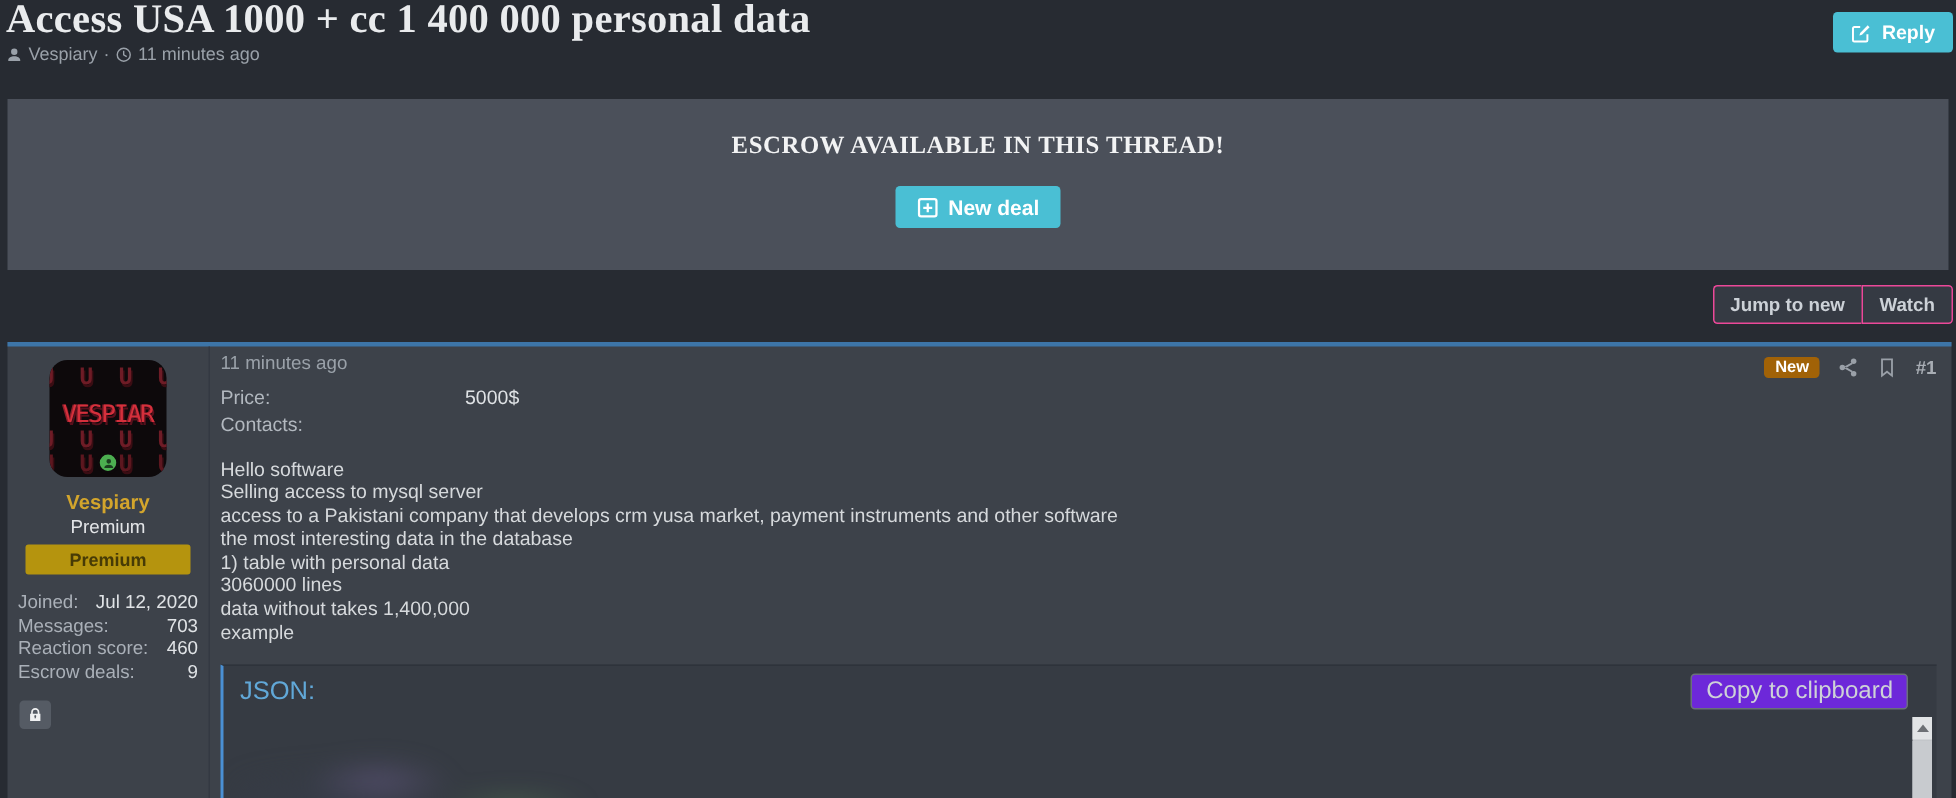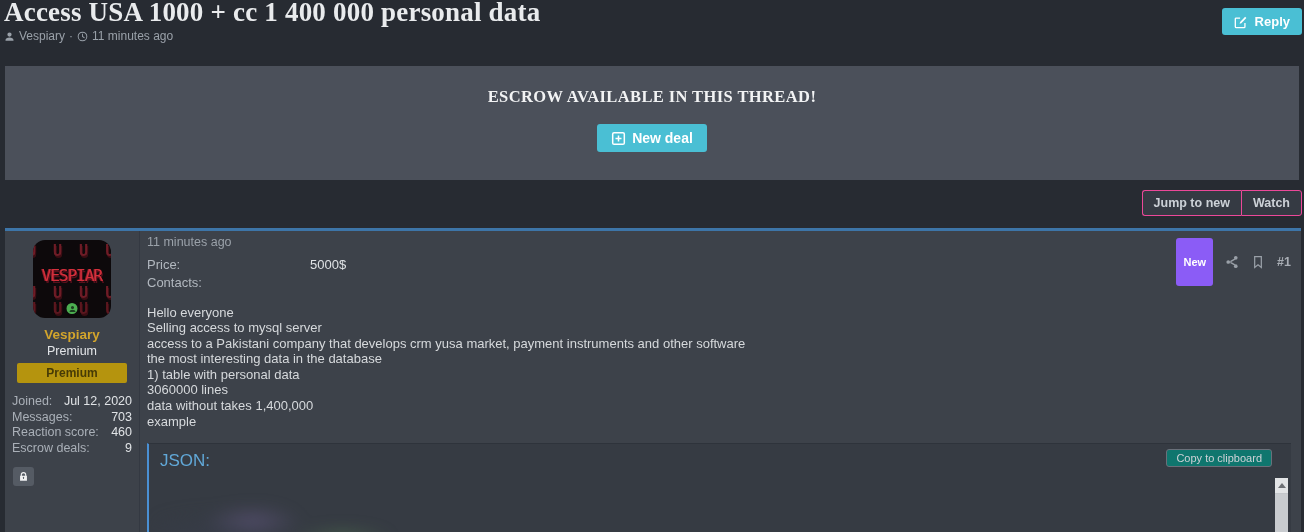--- a/index.html
+++ b/index.html
@@ -119,22 +119,22 @@
   .content {
     flex:1; display:flex; flex-direction:column;
     padding:4px 8px 0 7px; position:relative; min-width:0;
   }
   .post-timestamp { font-size:12.5px; color:#9aa1a9; cursor:pointer; }
   .post-header-right {
     position:absolute; top:7px; right:10px;
     display:flex; align-items:center; gap:12px;
   }
   .new-badge {
-    background:#8b5cf6; color:#fff; font-size:11px; font-weight:700;
-    padding:18px 7px; border-radius:3px;
+    background:#a16207; color:#fff; font-size:11px; font-weight:700;
+    padding:1px 7px; border-radius:3px;
   }
   .hicon { width:14px; height:14px; color:#9aa0a8; cursor:pointer; }
   .post-number { font-size:12.5px; font-weight:700; color:#a8adb4; cursor:pointer; }
 
   .fields { margin-top:7px; }
   .field-row { display:flex; font-size:13px; line-height:17.5px; align-items:center; }
   .field-label { width:163px; flex:0 0 163px; color:#b2b8bf; }
   .field-value { color:#dfe2e5; }
   .redacted-bar {
     width:480px; height:19px; border-radius:7px;
@@ -154,22 +154,22 @@
     margin-top:14px; margin-right:2px; flex:1; position:relative;
     background:#363b43; border-left:2px solid #4a90d4; border-top:1px solid #2e333b;
     overflow:hidden;
   }
   .code-label {
     position:absolute; top:7px; left:11px;
     font-size:17px; color:#61a8d8; cursor:pointer;
   }
   .copy-btn {
     position:absolute; top:5px; right:19px;
-    background:#0f766e; border:1px solid #6a707a; border-radius:3px;
-    color:#ced2d7; font-size:11px; padding:2px 9px; cursor:pointer;
+    background:#6d28d9; border:1px solid #6a707a; border-radius:3px;
+    color:#ced2d7; font-size:16px; padding:2px 9px; cursor:pointer;
     font-family:"Liberation Sans", sans-serif;
   }
   .code-blur {
     position:absolute; left:8px; bottom:-10px; width:320px; height:70px;
     background:
       radial-gradient(ellipse 70px 25px at 30% 70%, rgba(125,105,165,0.35), transparent 70%),
       radial-gradient(ellipse 80px 20px at 58% 95%, rgba(95,145,85,0.40), transparent 65%),
       radial-gradient(ellipse 120px 35px at 20% 90%, rgba(55,60,72,0.9), transparent 75%);
     filter:blur(7px);
   }
@@ -310,21 +310,21 @@
         <span class="field-label">Price:</span>
         <span class="field-value">5000$</span>
       </div>
       <div class="field-row">
         <span class="field-label">Contacts:</span>
         <span class="redacted-bar"></span>
       </div>
     </div>
 
     <div class="post-body">
-      <div>Hello everyone</div>
+      <div>Hello software</div>
       <div>Selling access to mysql server</div>
       <div>access to a Pakistani company that develops crm yusa market, payment instruments and other software</div>
       <div>the most interesting data in the database</div>
       <div>1) table with personal data</div>
       <div>3060000 lines</div>
       <div>data without takes 1,400,000</div>
       <div>example</div>
     </div>
 
     <div class="code-block">

